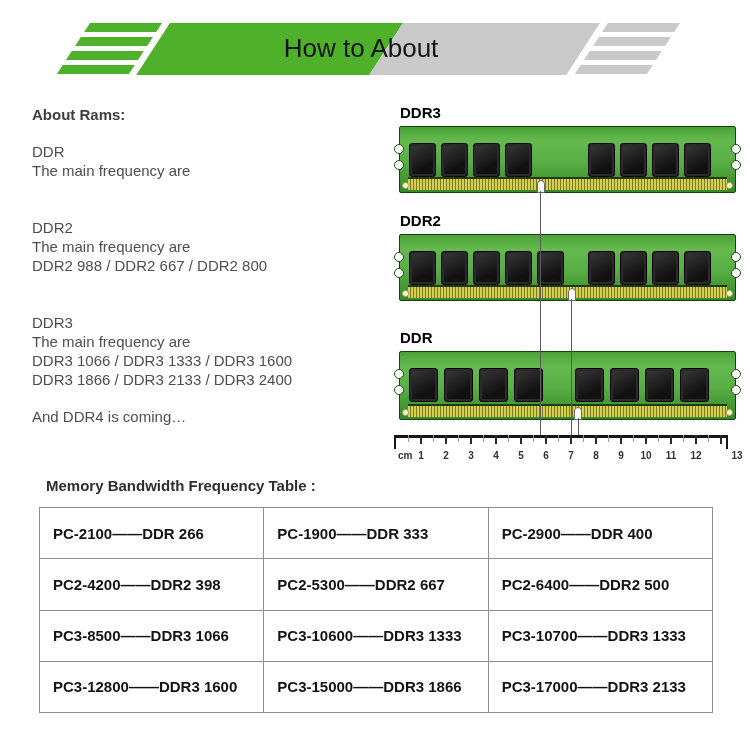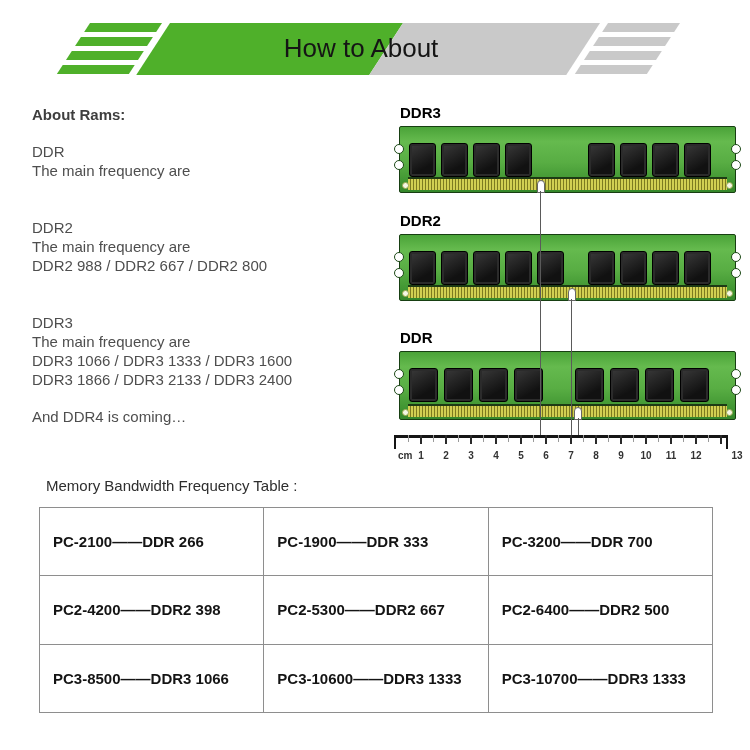--- a/index.html
+++ b/index.html
@@ -63,21 +63,21 @@
 
   
   .ruler{position:absolute;left:394px;top:435px;width:336px;height:34px;}
   .r-base{position:absolute;left:0;top:0;width:334px;height:3px;background:#151515;}
   .r-tick{position:absolute;top:0;}
   .r-num{position:absolute;top:15px;font-size:10px;font-weight:bold;color:#333;
          transform:translateX(-50%);}
   .r-unit{position:absolute;left:4px;top:15px;font-size:10px;font-weight:bold;color:#333;}
 
   
-  .tbl-title{position:absolute;left:46px;top:477px;font-size:15px;color:#2e2e2e;}
+  .tbl-title{position:absolute;left:46px;top:477px;font-size:15px;color:#2e2e2e;font-weight:bold;}
   table.freq{position:absolute;left:39px;top:507px;width:674px;height:206px;
              border-collapse:collapse;table-layout:fixed;}
   table.freq td{border:1px solid #8e8e8e;font-size:15px;font-weight:bold;color:#141414;
                 padding-left:13px;vertical-align:middle;}
 </style>
 </head>
 <body>
 
 <div class="canvas">
 
@@ -241,28 +241,33 @@
       <div class="r-tick" style="left: 313.5px; width: 1px; height: 7px; background: rgb(154, 154, 154);"></div>
       <span class="r-num" style="left: 327px; margin-left: 16px;">13</span>
     </div>
 
   <div class="tbl-title">Memory Bandwidth Frequency Table :</div>
   <table class="freq">
     <tbody>
         <tr>
       <td>PC-2100——DDR 266</td>
       <td>PC-1900——DDR 333</td>
-      <td>PC-3200——DDR 700</td>
+      <td>PC-2900——DDR 400</td>
     </tr>
     <tr>
       <td>PC2-4200——DDR2 398</td>
       <td>PC2-5300——DDR2 667</td>
       <td>PC2-6400——DDR2 500</td>
     </tr>
     <tr>
       <td>PC3-8500——DDR3 1066</td>
       <td>PC3-10600——DDR3 1333</td>
       <td>PC3-10700——DDR3 1333</td>
     </tr>
+    <tr>
+      <td>PC3-12800——DDR3 1600</td>
+      <td>PC3-15000——DDR3 1866</td>
+      <td>PC3-17000——DDR3 2133</td>
+    </tr>
   </tbody>
     </table>
 
 </div>
 
 </body></html>

